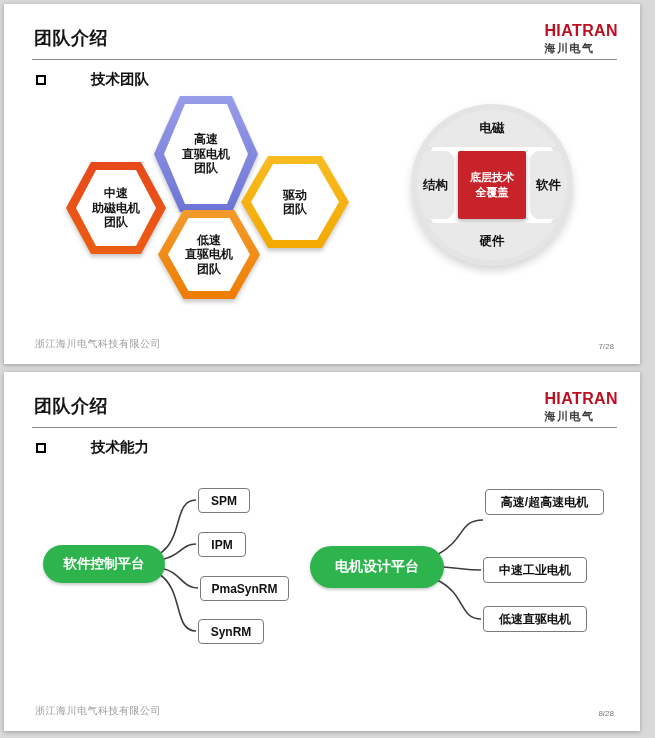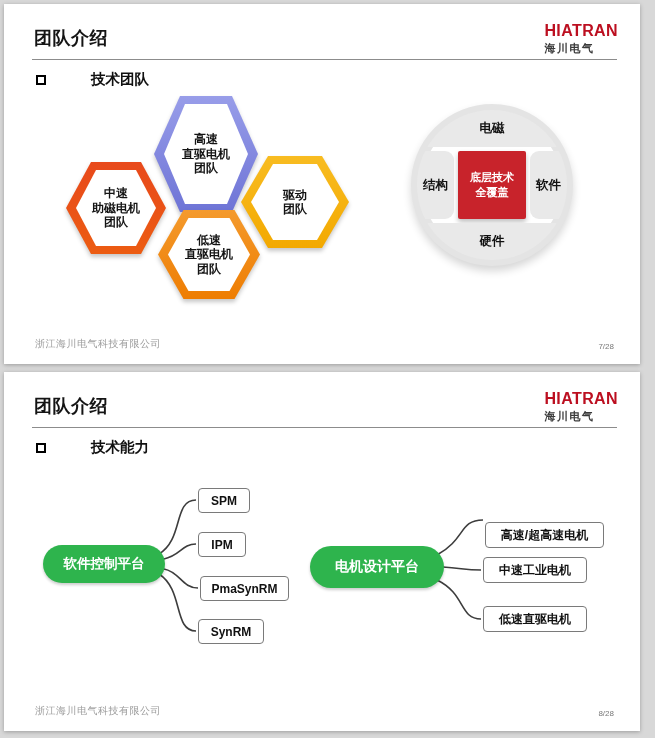--- a/index.html
+++ b/index.html
@@ -88,21 +88,21 @@
   #pill-right { left:306px; top:174px; width:134px; height:42px; font-size:14px; }
   .node {
     position:absolute; background:#fff; border:1.5px solid #7a7a7a; border-radius:4px;
     display:flex; align-items:center; justify-content:center;
     font-size:12px; font-weight:bold; color:#111; white-space:nowrap;
   }
   #node-spm      { left:194px; top:116px; width:52px; height:25px; }
   #node-ipm      { left:194px; top:160px; width:48px; height:25px; }
   #node-pmasynrm { left:196px; top:204px; width:89px; height:25px; }
   #node-synrm    { left:194px; top:247px; width:66px; height:25px; }
-  #node-high { left:481px; top:150px; width:119px; height:26px; }
+  #node-high { left:481px; top:117px; width:119px; height:26px; }
   #node-midi { left:479px; top:185px; width:104px; height:26px; }
   #node-low  { left:479px; top:234px; width:104px; height:26px; }
 
   .footer-company { position:absolute; left:31px; bottom:13px; font-size:10px; color:#9b9b9b; letter-spacing:.5px; }
   .footer-page { position:absolute; right:26px; bottom:13px; font-size:8px; color:#777;margin-left:16px; }
 </style>
 </head>
 <body>
 
 <div class="slide" id="slide1">

